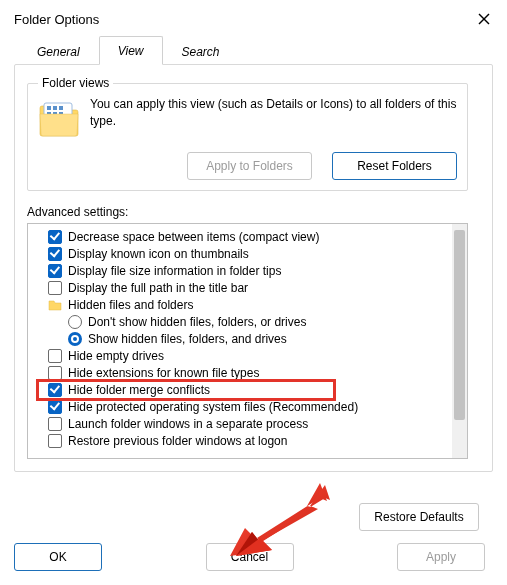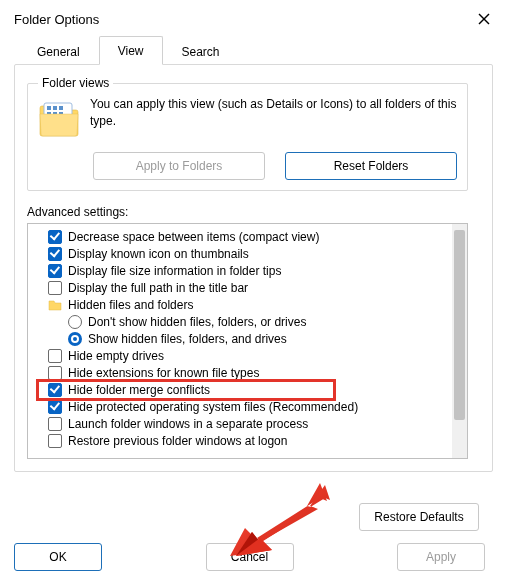--- a/index.html
+++ b/index.html
@@ -25,20 +25,21 @@
     width: 18px; height: 18px;
     display: flex; align-items: center; justify-content: center;
     cursor: pointer;
   }
   .tabs {
     display: flex;
     align-items: flex-end;
     padding-left: 18px;
     position: relative;
     z-index: 2;
+    font-style: italic;
   }
   .tab {
     padding: 7px 18px 6px 18px;
     font-size: 12px;
     cursor: pointer;
     border: 1px solid transparent;
     border-bottom: none;
     margin-bottom: -1px;
     background: transparent;
   }
@@ -81,21 +82,21 @@
   .btn {
     font-family: inherit;
     font-size: 12px;
     padding: 6px 0;
     border: 1px solid #c8c8c8;
     background: #fff;
     border-radius: 3px;
     cursor: pointer;
     text-align: center;
   }
-  .btn.wide { width: 172px; }
+  .btn.wide { width: 125px; }
   .btn.outlined { border-color: #1d6fb8; }
   .btn.disabled { color: #9c9c9c; cursor: default; }
   .btn.primary { border-color: #1d6fb8; }
   .sect-label { margin-top: 14px; font-size: 12px; }
   .listbox {
     margin-top: 4px;
     border: 1px solid #bfbfbf;
     height: 236px;
     overflow: hidden;
     position: relative;

